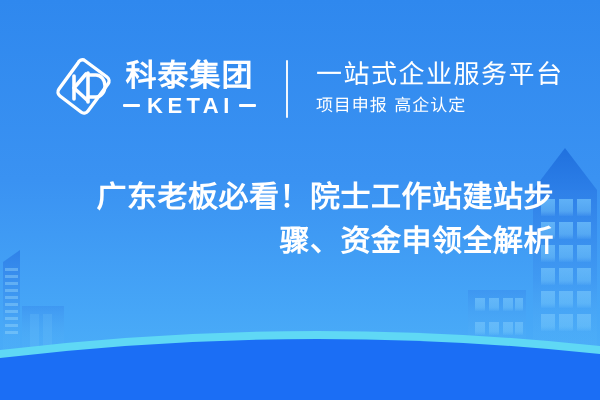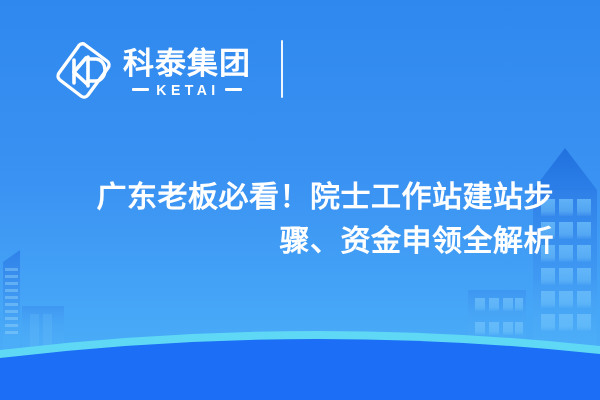--- a/index.html
+++ b/index.html
@@ -39,21 +39,21 @@
   }
 
   
   .header {
     position: absolute;
     left: 55px;
     top: 40px;
     width: 500px;
     height: 78px;
     display: flex;
-    align-items: flex-start;
+    align-items: flex-end;
     gap: 8px;
   }
 
   .logo-block {
     display: flex;
     align-items: center;
     gap: 10px;
   }
 
   .logo-mark {
@@ -88,21 +88,21 @@
   }
   .logo-en .dash {
     display: block;
     width: 17px;
     height: 3px;
     background: #ffffff;
     border-radius: 1px;
   }
   .logo-en .ketai {
     font-family: "Liberation Sans", sans-serif;
-    font-size: 14px;
+    font-size: 22px;
     font-weight: 700;
     color: #ffffff;
     letter-spacing: 4.5px;
     line-height: 1;
     white-space: nowrap;
     padding-left: 2px;
   }
 
   .divider {
     width: 2px;
@@ -267,17 +267,21 @@
         <div class="logo-en">
           <span class="dash"></span>
           <span class="ketai">KETAI</span>
           <span class="dash"></span>
         </div>
       </div>
     </div>
 
     <div class="divider"></div>
 
+    <div class="tagline">
+      <div class="tagline-main">一站式企业服务平台</div>
+      <div class="tagline-sub">项目申报 高企认定</div>
+    </div>
   </div>
 
   <h1 class="title">广东老板必看！院士工作站建站步骤、资金申领全解析</h1>
 
 </div>
 
 </body></html>

